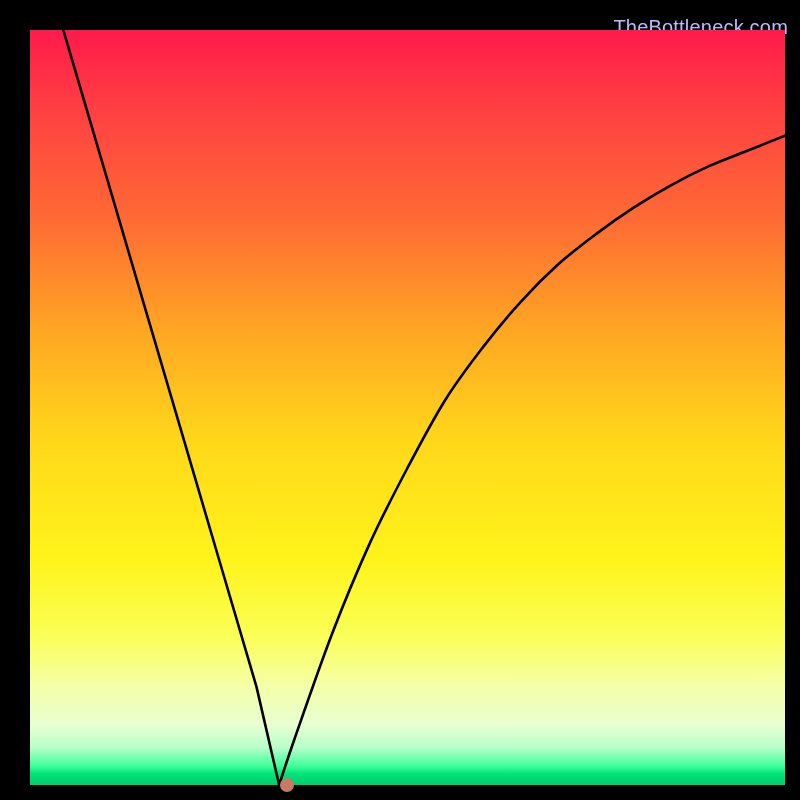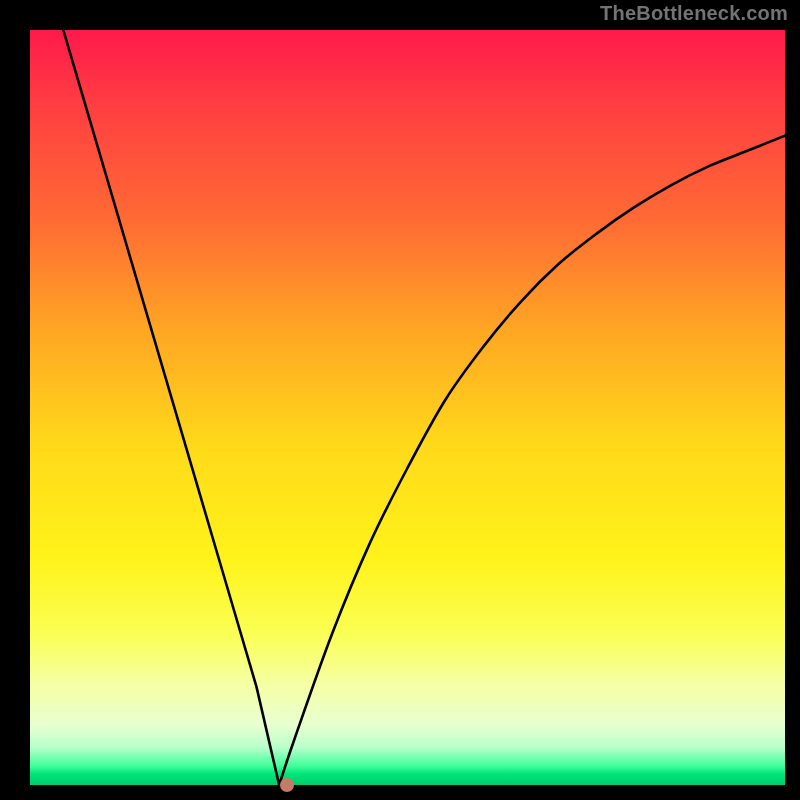--- a/index.html
+++ b/index.html
@@ -5,26 +5,26 @@
   * { margin: 0; padding: 0; box-sizing: border-box; }
   html, body { width: 800px; height: 800px; overflow: hidden; background: #000; }
   .frame {
     position: relative;
     width: 800px;
     height: 800px;
     background: #000;
   }
   .attribution {
     position: absolute;
-    top: 2px;
+    top: 16px;
     right: 12px;
     font-family: Arial, Helvetica, sans-serif;
     font-size: 20px;
-    color: #737373;
-    font-weight: 700;
+    color: #c4b5fd;
+    font-weight: 400;
     letter-spacing: 0.2px;
   }
   .plot-area {
     position: absolute;
     left: 30px;
     top: 30px;
     width: 755px;
     height: 755px;
     background: linear-gradient(
       to bottom,

